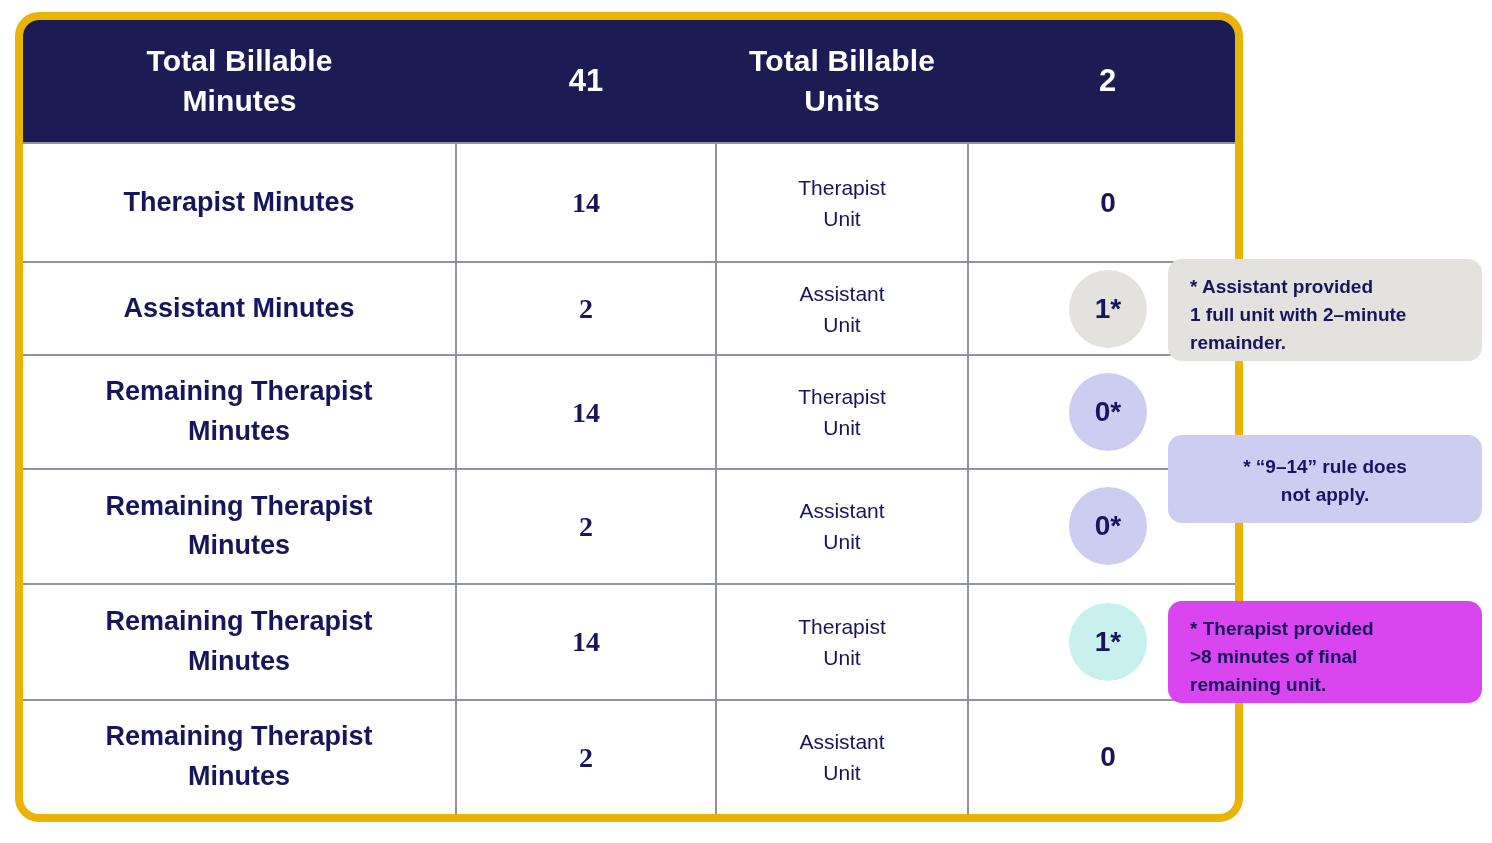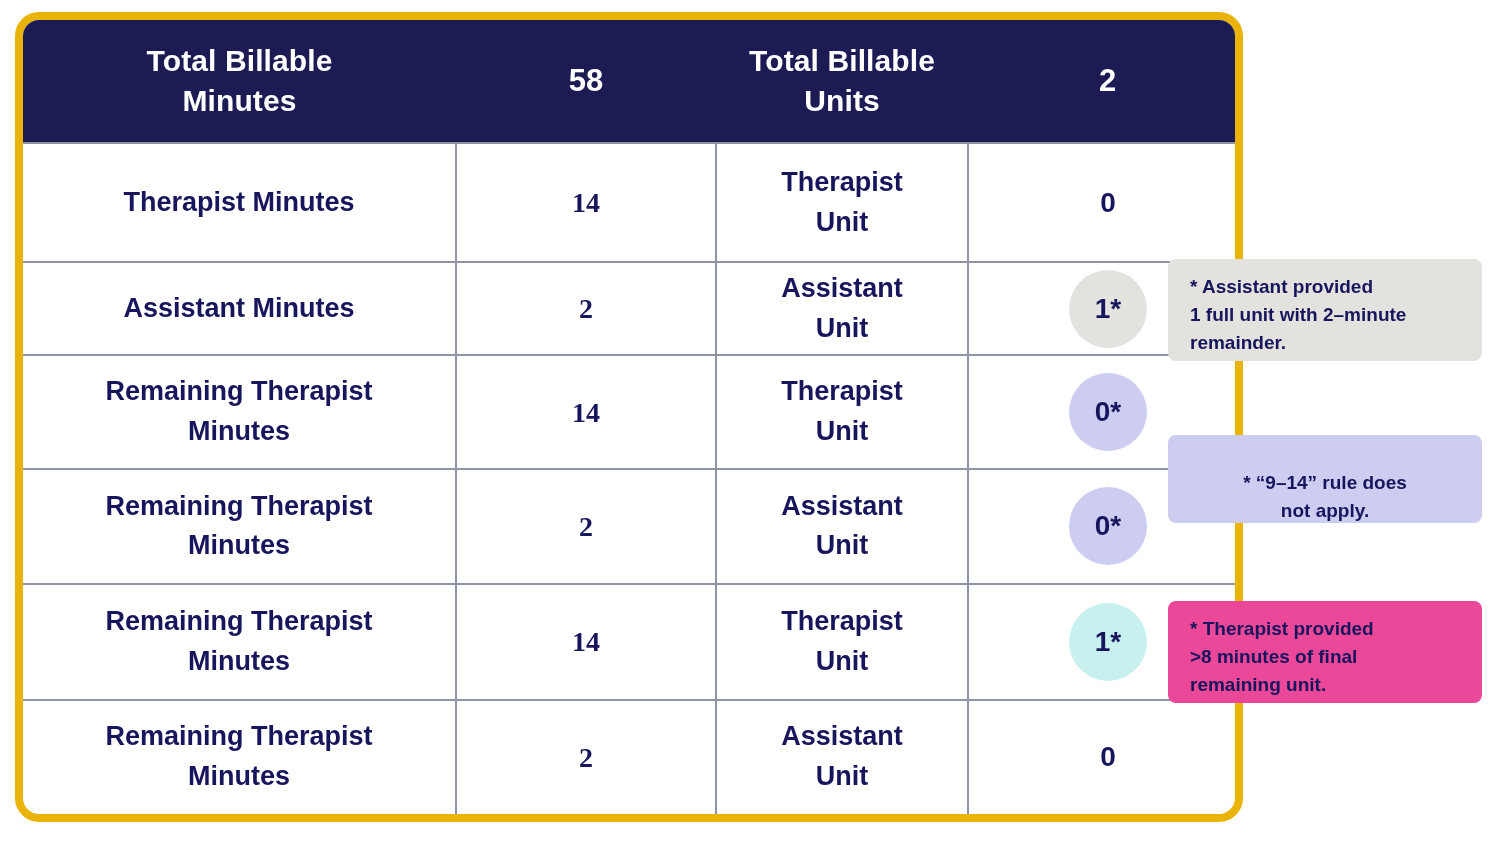--- a/index.html
+++ b/index.html
@@ -93,22 +93,22 @@
     font-weight: 700;
     line-height: 1.48;
   }
   .num {
     font-size: 28px;
     font-weight: 700;
     line-height: 1.2;
     font-family: Liberation Serif, serif;
   }
   .unit {
-    font-size: 27px;
-    font-weight: 700;
+    font-size: 21px;
+    font-weight: 400;
     line-height: 1.48;
   }
 
   
   .cellwrap {
     position: relative;
     display: flex;
     align-items: center;
     justify-content: center;
     height: 100%;
@@ -127,21 +127,21 @@
     line-height: 1;
   }
   .badge.gray     { background: #e4e2df; }
   .badge.lavender { background: #cdcdf2; }
   .badge.mint     { background: #c8f0ee; }
   .badge.none     { background: transparent; }
 
   
   .callout {
     position: absolute;
-    border-radius: 8px;
+    border-radius: 14px;
     color: #17155c;
     font-size: 19px;
     font-weight: 700;
     line-height: 1.48;
     padding: 14px 18px 16px 22px;
     box-sizing: border-box;
     z-index: 5;
     white-space: pre-line;
   }
   #callout-assistant {
@@ -152,28 +152,28 @@
     background: #e4e2df;
     text-align: left;
   }
   #callout-rule {
     left: 1168px;
     top: 435px;
     width: 314px;
     height: 88px;
     background: #cdcdf2;
     text-align: center;
-    padding: 34px 20px;
+    padding: 18px 20px;
   }
   #callout-therapist {
     left: 1168px;
     top: 601px;
     width: 314px;
     height: 102px;
-    background: #ec4899;
+    background: #d946ef;
     text-align: left;
   }
 </style>
 </head>
 <body>
 
 <div id="stage">
 
   <div class="table-wrap">
     <table class="billing">
@@ -183,21 +183,21 @@
           <col class="c3">
           <col class="c4">
       </colgroup>
       <thead>
         <tr class="head-row">
           <td>
             <div class="hd-label" style="white-space:pre-line">Total Billable
 Minutes</div>
           </td>
           <td>
-            <div class="hd-value">58</div>
+            <div class="hd-value">41</div>
           </td>
           <td>
             <div class="hd-label" style="white-space:pre-line">Total Billable
 Units</div>
           </td>
           <td>
             <div class="hd-value">2</div>
           </td>
         </tr>
       </thead>

